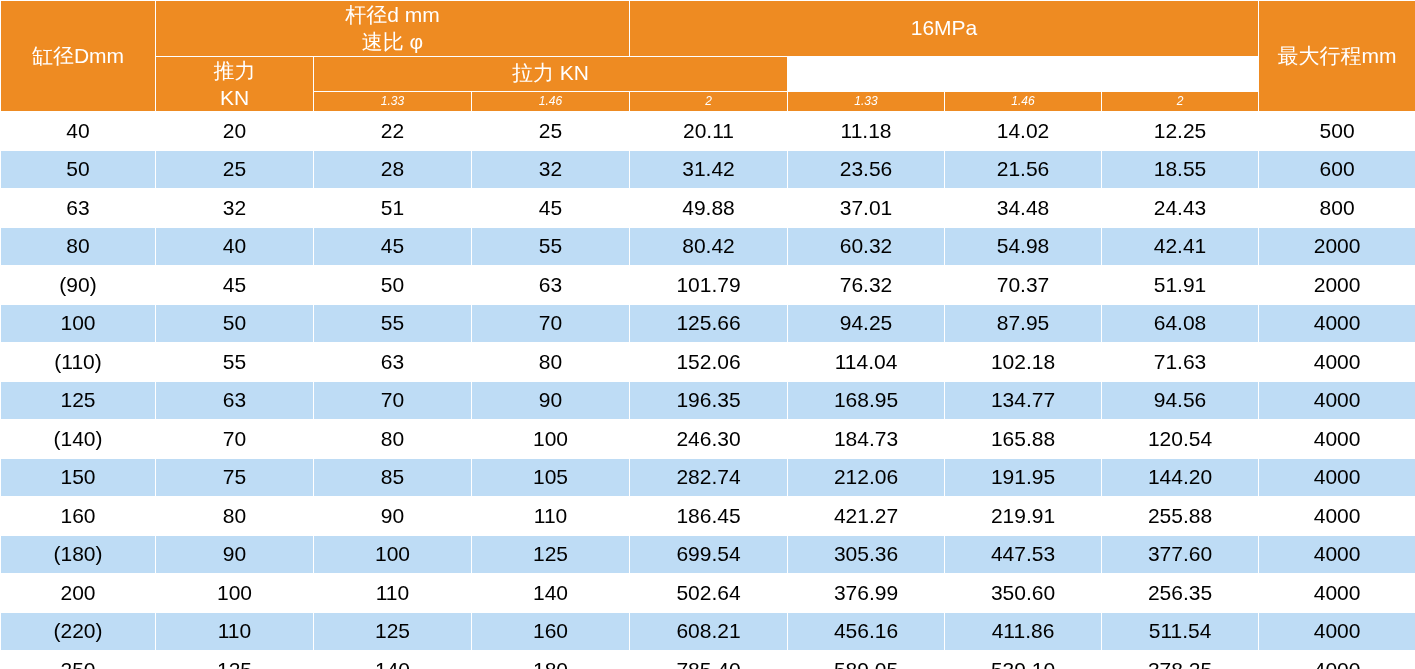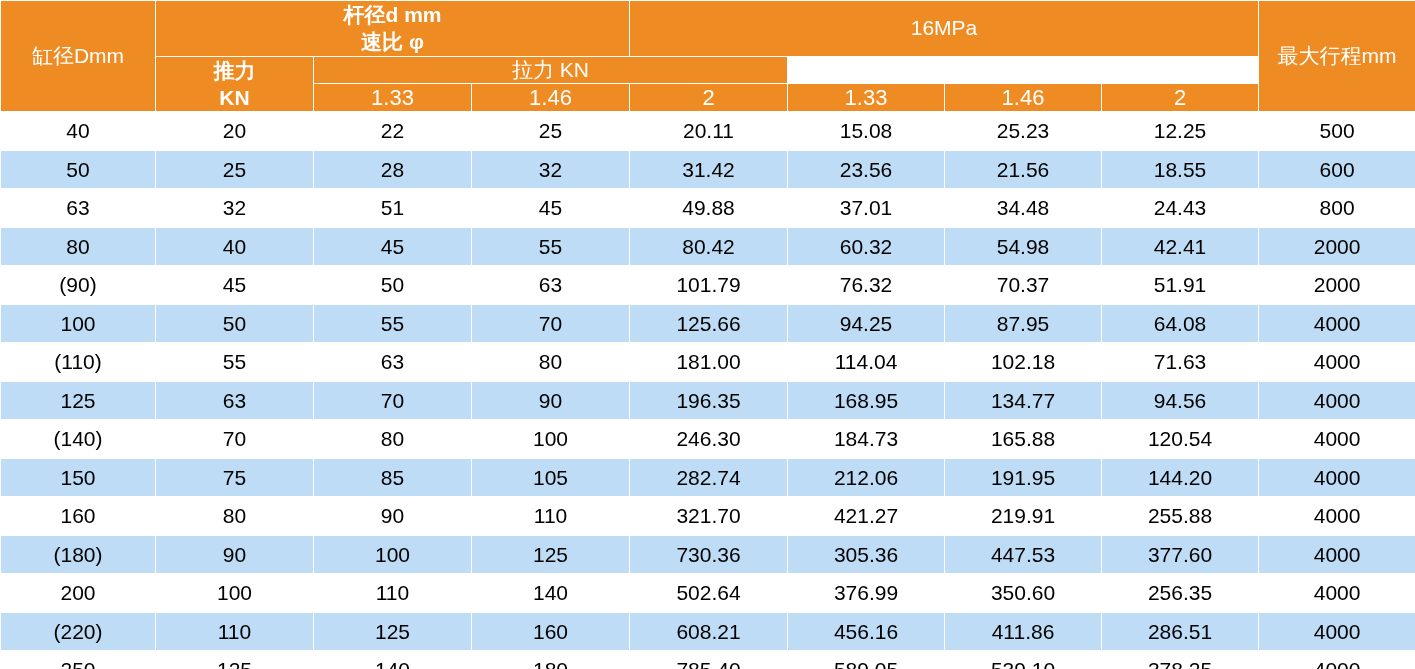--- a/index.html
+++ b/index.html
@@ -27,38 +27,38 @@
     padding: 0;
   }
   thead th {
     background: #ee8b22;
     color: #ffffff;
     font-weight: normal;
     font-size: 21px;
     line-height: 1.25;
   }
   thead th.sub {
-    font-size: 22px;
+    font-size: 12px;
+    font-style: italic;
   }
   tbody td {
     font-size: 21px;
     color: #000000;
     border: 1px solid #d8d8d8;
     height: 37.5px;
   }
   tbody tr.odd td {
     background: #ffffff;
   }
   tbody tr.even td {
     background: #bedcf5;
   }
   .two-line {
     display: block;
     line-height: 1.3;
-    font-weight: bold;
   }
 </style>
 </head>
 <body>
 
 <table class="spec-table">
   <colgroup>
     <col style="width:155px">
     <col style="width:158px">
     <col style="width:158px">
@@ -95,22 +95,22 @@
       <th class="sub">2</th>
     </tr>
   </thead>
   <tbody id="table-body">
       <tr class="odd">
         <td>40</td>
         <td>20</td>
         <td>22</td>
         <td>25</td>
         <td>20.11</td>
-        <td>15.08</td>
-        <td>25.23</td>
+        <td>11.18</td>
+        <td>14.02</td>
         <td>12.25</td>
         <td>500</td>
       </tr>
       <tr class="even">
         <td>50</td>
         <td>25</td>
         <td>28</td>
         <td>32</td>
         <td>31.42</td>
         <td>23.56</td>
@@ -160,21 +160,21 @@
         <td>94.25</td>
         <td>87.95</td>
         <td>64.08</td>
         <td>4000</td>
       </tr>
       <tr class="odd">
         <td>(110)</td>
         <td>55</td>
         <td>63</td>
         <td>80</td>
-        <td>181.00</td>
+        <td>152.06</td>
         <td>114.04</td>
         <td>102.18</td>
         <td>71.63</td>
         <td>4000</td>
       </tr>
       <tr class="even">
         <td>125</td>
         <td>63</td>
         <td>70</td>
         <td>90</td>
@@ -204,32 +204,32 @@
         <td>212.06</td>
         <td>191.95</td>
         <td>144.20</td>
         <td>4000</td>
       </tr>
       <tr class="odd">
         <td>160</td>
         <td>80</td>
         <td>90</td>
         <td>110</td>
-        <td>321.70</td>
+        <td>186.45</td>
         <td>421.27</td>
         <td>219.91</td>
         <td>255.88</td>
         <td>4000</td>
       </tr>
       <tr class="even">
         <td>(180)</td>
         <td>90</td>
         <td>100</td>
         <td>125</td>
-        <td>730.36</td>
+        <td>699.54</td>
         <td>305.36</td>
         <td>447.53</td>
         <td>377.60</td>
         <td>4000</td>
       </tr>
       <tr class="odd">
         <td>200</td>
         <td>100</td>
         <td>110</td>
         <td>140</td>
@@ -240,21 +240,21 @@
         <td>4000</td>
       </tr>
       <tr class="even">
         <td>(220)</td>
         <td>110</td>
         <td>125</td>
         <td>160</td>
         <td>608.21</td>
         <td>456.16</td>
         <td>411.86</td>
-        <td>286.51</td>
+        <td>511.54</td>
         <td>4000</td>
       </tr>
       <tr class="odd">
         <td>250</td>
         <td>125</td>
         <td>140</td>
         <td>180</td>
         <td>785.40</td>
         <td>589.05</td>
         <td>539.10</td>

